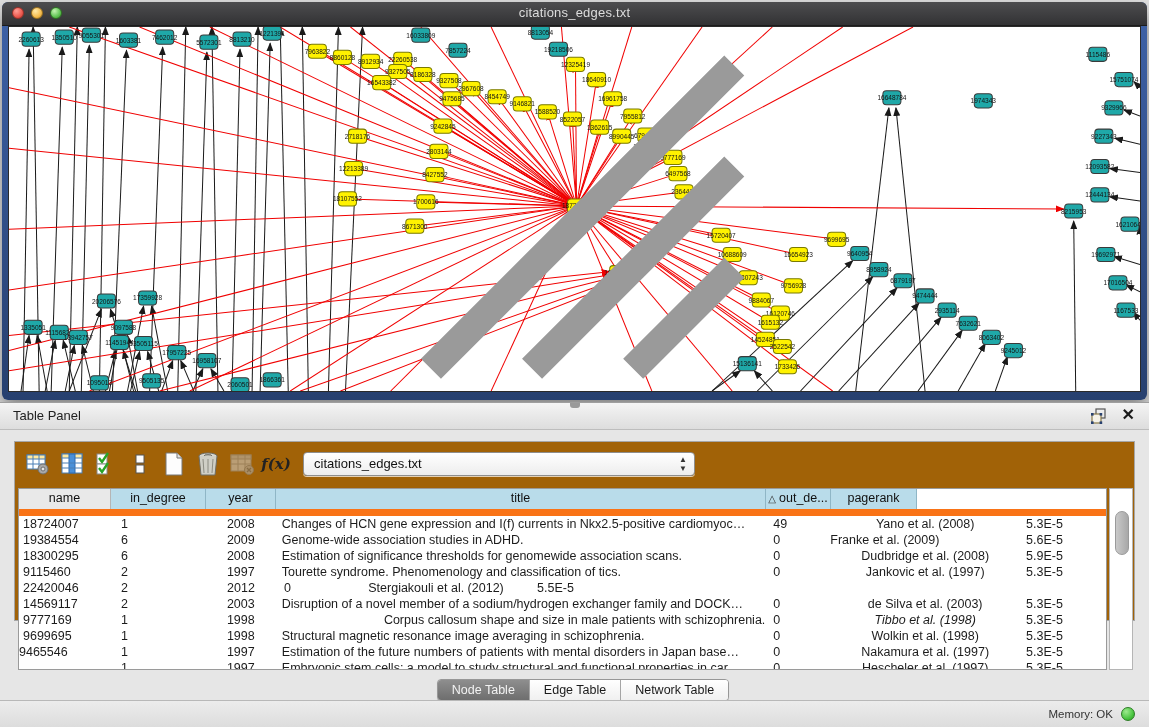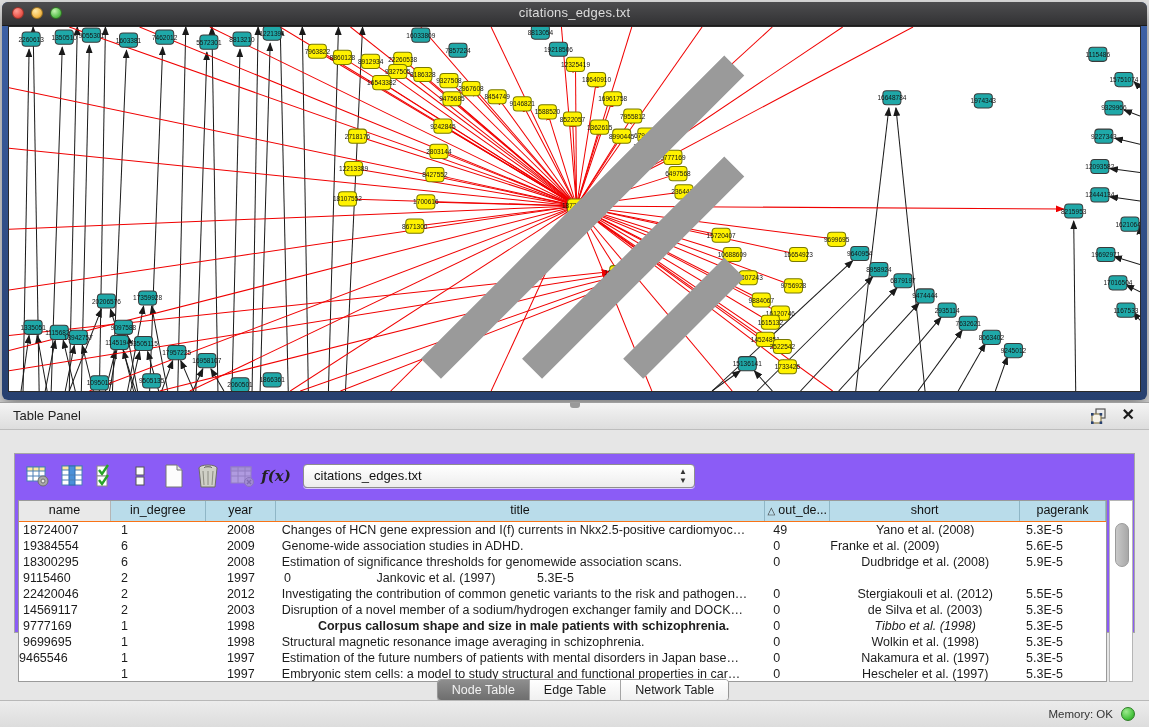--- a/index.html
+++ b/index.html
@@ -44,39 +44,39 @@
     position:absolute;left:0;top:0;right:0;height:26px;
     background:linear-gradient(#f4f4f4,#dddddd);
     border-bottom:1px solid #bdbdbd;
   }
   .panel-bar .panel-title{position:absolute;left:13px;top:5px;font-size:13px;color:#222;}
   .splitter-handle{position:absolute;left:50%;top:0;width:10px;height:5px;margin-left:-5px;
     background:#9a9a9a;border-radius:0 0 3px 3px;}
   .panel-bar .float-icon{position:absolute;right:42px;top:5px;width:16px;height:16px;cursor:pointer;}
   .panel-bar .close-icon{position:absolute;right:14px;top:2px;font-size:16px;font-weight:bold;color:#1a1a1a;cursor:pointer;}
   .subpanel{
-    position:absolute;left:14px;top:50px;width:1121px;height:180px;
-    background:#8b5cf6;border:1px solid #a6a6a6;box-sizing:border-box;
+    position:absolute;left:14px;top:38px;width:1121px;height:180px;
+    background:#a16207;border:1px solid #a6a6a6;box-sizing:border-box;
   }
   .toolbar{position:absolute;left:0;top:0;right:0;height:44px;display:flex;align-items:center;}
   .tool{width:34px;height:30px;display:flex;align-items:center;justify-content:center;cursor:pointer;}
   .tool:first-child{margin-left:6px;}
   .fx{font-family:"DejaVu Serif",serif;font-style:italic;font-weight:bold;font-size:15px;color:#222;}
   .combo{
     margin-left:10px;width:390px;height:22px;border:1px solid #8e8e8e;border-radius:4px;
     background:linear-gradient(#ffffff,#ededed);position:relative;cursor:pointer;
     box-shadow:0 1px 0 rgba(255,255,255,.7);
   }
   .combo .combo-text{position:absolute;left:10px;top:3px;font-size:13px;color:#111;}
   .combo .combo-arrows{position:absolute;right:7px;top:2px;font-size:8px;color:#333;line-height:9px;text-align:center;}
   .tablebox{
     position:absolute;left:3px;top:46px;width:1089px;height:182px;
     background:#fff;border:1px solid #9a9a9a;box-sizing:border-box;overflow:hidden;
   }
-  .thead{display:flex;height:20px;border-bottom:1px solid #f97316;}
+  .thead{display:flex;height:20px;border-bottom:7px solid #f97316;}
   .th{
     box-sizing:border-box;height:20px;background:#b9dcea;border-right:1px solid #8fb6c6;
     font-size:12.5px;color:#111;text-align:center;line-height:19px;overflow:hidden;white-space:nowrap;
     cursor:pointer;
   }
   .th.gray{background:#e9e9e9;border-right:1px solid #b5b5b5;}
   .th .sortind{color:#333;font-size:10px;margin-right:3px;}
   .trow{display:flex;height:16px;font-size:12.5px;color:#1c1c1c;cursor:default;}
   .td{box-sizing:border-box;overflow:hidden;white-space:nowrap;line-height:16px;}
   .vscroll{
@@ -739,21 +739,20 @@
       </div>
     </div>
 
     <div class="tablebox">
       <div class="thead" id="thead">
           <div class="th gray" style="width: 92px;">name</div>
           <div class="th" style="width: 95px;">in_degree</div>
           <div class="th" style="width: 70px;">year</div>
           <div class="th" style="width: 490px;">title</div>
           <div class="th" style="width: 65px;"><span class="sortind">△</span>out_de...</div>
-          <div class="th" style="width: 190px;">short</div>
           <div class="th" style="width: 86px;">pagerank</div>
         </div>
       <div id="tbody">
           <div class="trow">
             <div class="td" style="width: 92px; text-align: left; padding-left: 4px;">18724007</div>
             <div class="td" style="width: 95px; text-align: left; padding-left: 10px;">1</div>
             <div class="td" style="width: 70px; text-align: center;">2008</div>
             <div class="td" style="width: 490px; text-align: left; padding-left: 6px;">Changes of HCN gene expression and I(f) currents in Nkx2.5-positive cardiomyoc…</div>
             <div class="td" style="width: 65px; text-align: left; padding-left: 8px;">49</div>
             <div class="td" style="width: 190px; text-align: center;">Yano et al. (2008)</div>
@@ -774,47 +773,47 @@
             <div class="td" style="width: 70px; text-align: center;">2008</div>
             <div class="td" style="width: 490px; text-align: left; padding-left: 6px;">Estimation of significance thresholds for genomewide association scans.</div>
             <div class="td" style="width: 65px; text-align: left; padding-left: 8px;">0</div>
             <div class="td" style="width: 190px; text-align: center;">Dudbridge et al. (2008)</div>
             <div class="td" style="width: 86px; text-align: left; padding-left: 6px;">5.9E-5</div>
           </div>
           <div class="trow">
             <div class="td" style="width: 92px; text-align: left; padding-left: 4px;">9115460</div>
             <div class="td" style="width: 95px; text-align: left; padding-left: 10px;">2</div>
             <div class="td" style="width: 70px; text-align: center;">1997</div>
+            <div class="td" style="width: 490px; text-align: left; padding-left: 6px;">Tourette syndrome. Phenomenology and classification of tics.</div>
             <div class="td" style="width: 65px; text-align: left; padding-left: 8px;">0</div>
             <div class="td" style="width: 190px; text-align: center;">Jankovic et al. (1997)</div>
             <div class="td" style="width: 86px; text-align: left; padding-left: 6px;">5.3E-5</div>
           </div>
           <div class="trow">
             <div class="td" style="width: 92px; text-align: left; padding-left: 4px;">22420046</div>
             <div class="td" style="width: 95px; text-align: left; padding-left: 10px;">2</div>
             <div class="td" style="width: 70px; text-align: center;">2012</div>
-            <div class="td" style="width: 490px; text-align: left; padding-left: 6px;">Investigating the contribution of common genetic variants to the risk and pathogen…</div>
             <div class="td" style="width: 65px; text-align: left; padding-left: 8px;">0</div>
             <div class="td" style="width: 190px; text-align: center;">Stergiakouli et al. (2012)</div>
             <div class="td" style="width: 86px; text-align: left; padding-left: 6px;">5.5E-5</div>
           </div>
           <div class="trow">
             <div class="td" style="width: 92px; text-align: left; padding-left: 4px;">14569117</div>
             <div class="td" style="width: 95px; text-align: left; padding-left: 10px;">2</div>
             <div class="td" style="width: 70px; text-align: center;">2003</div>
             <div class="td" style="width: 490px; text-align: left; padding-left: 6px;">Disruption of a novel member of a sodium/hydrogen exchanger family and DOCK…</div>
             <div class="td" style="width: 65px; text-align: left; padding-left: 8px;">0</div>
             <div class="td" style="width: 190px; text-align: center;">de Silva et al. (2003)</div>
             <div class="td" style="width: 86px; text-align: left; padding-left: 6px;">5.3E-5</div>
           </div>
           <div class="trow">
             <div class="td" style="width: 92px; text-align: left; padding-left: 4px;">9777169</div>
             <div class="td" style="width: 95px; text-align: left; padding-left: 10px;">1</div>
             <div class="td" style="width: 70px; text-align: center;">1998</div>
-            <div class="td" style="width: 490px; text-align: center; padding-left: 6px; font-weight: bold;">Corpus callosum shape and size in male patients with schizophrenia.</div>
+            <div class="td" style="width: 490px; text-align: right; padding-left: 6px;">Corpus callosum shape and size in male patients with schizophrenia.</div>
             <div class="td" style="width: 65px; text-align: left; padding-left: 8px;">0</div>
             <div class="td" style="width: 190px; text-align: center; font-style: italic;">Tibbo et al. (1998)</div>
             <div class="td" style="width: 86px; text-align: left; padding-left: 6px;">5.3E-5</div>
           </div>
           <div class="trow">
             <div class="td" style="width: 92px; text-align: left; padding-left: 4px;">9699695</div>
             <div class="td" style="width: 95px; text-align: left; padding-left: 10px;">1</div>
             <div class="td" style="width: 70px; text-align: center;">1998</div>
             <div class="td" style="width: 490px; text-align: left; padding-left: 6px;">Structural magnetic resonance image averaging in schizophrenia.</div>
             <div class="td" style="width: 65px; text-align: left; padding-left: 8px;">0</div>

